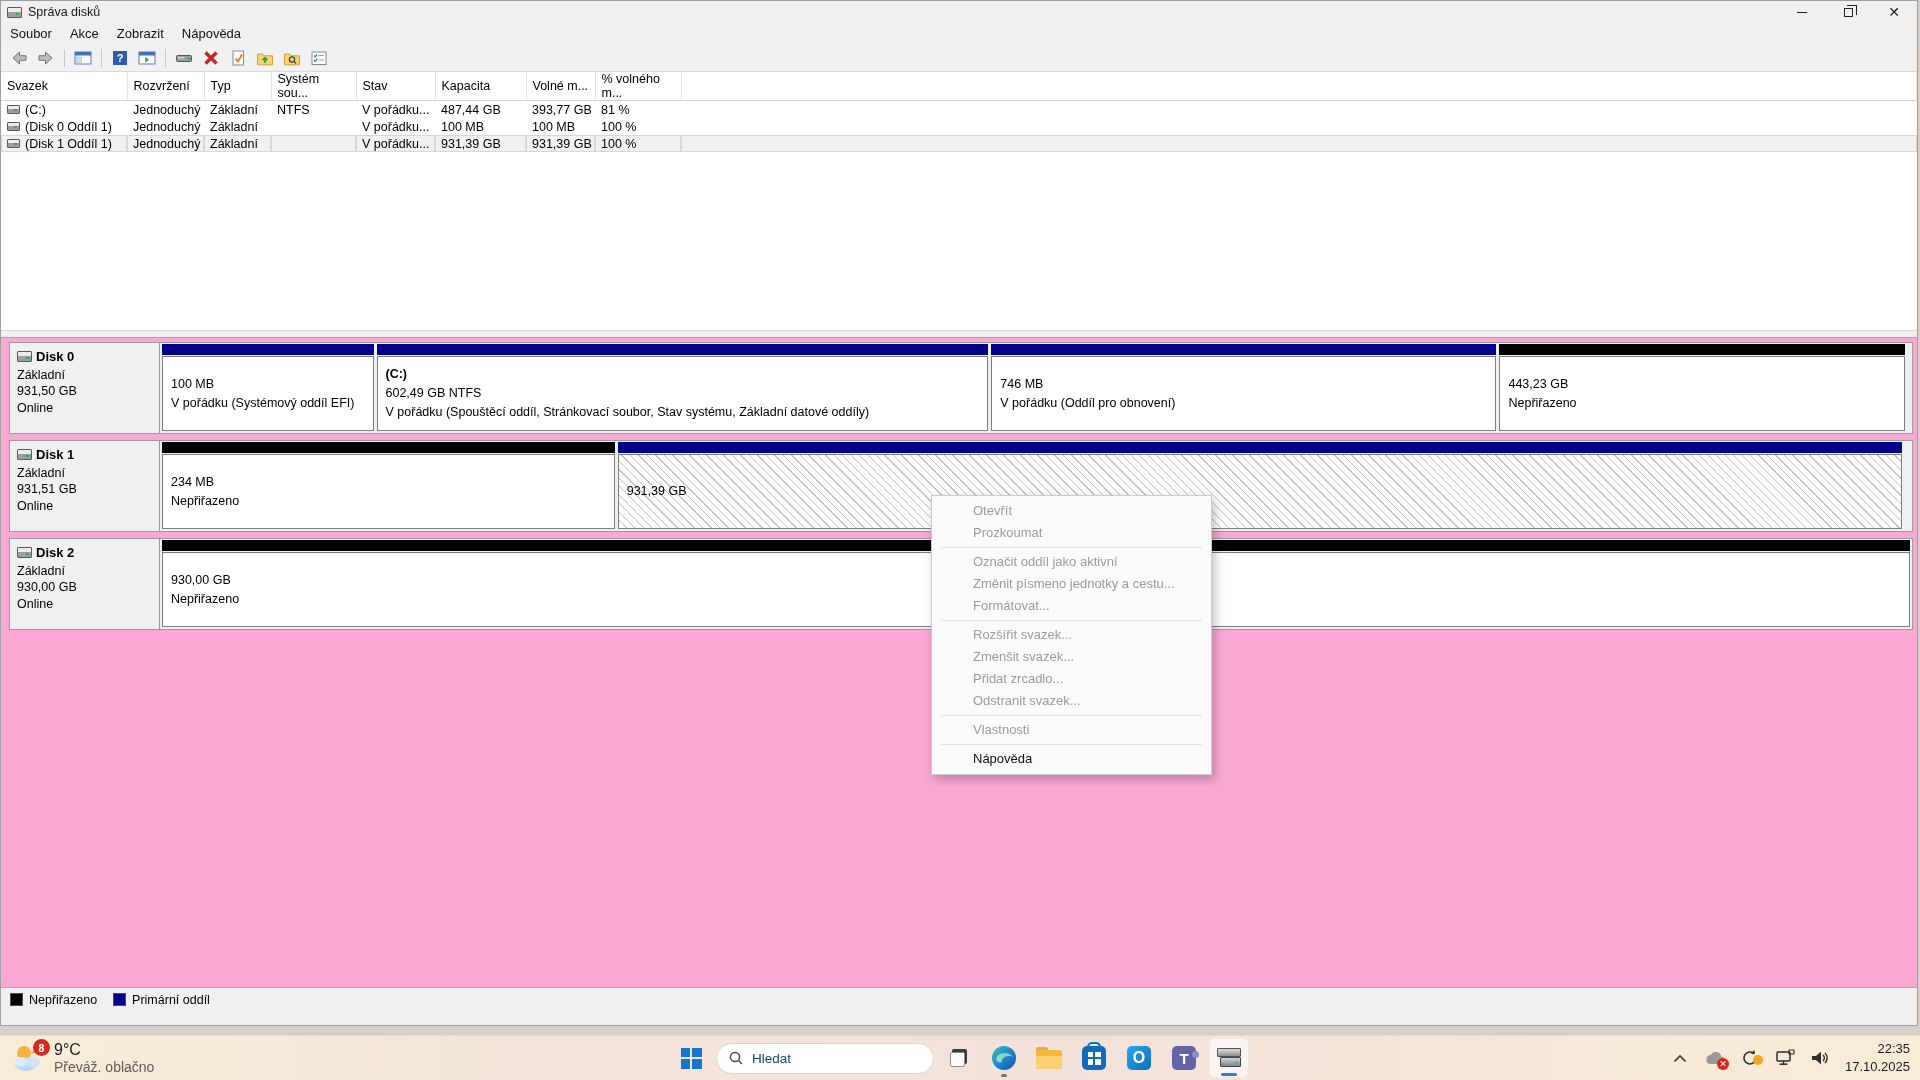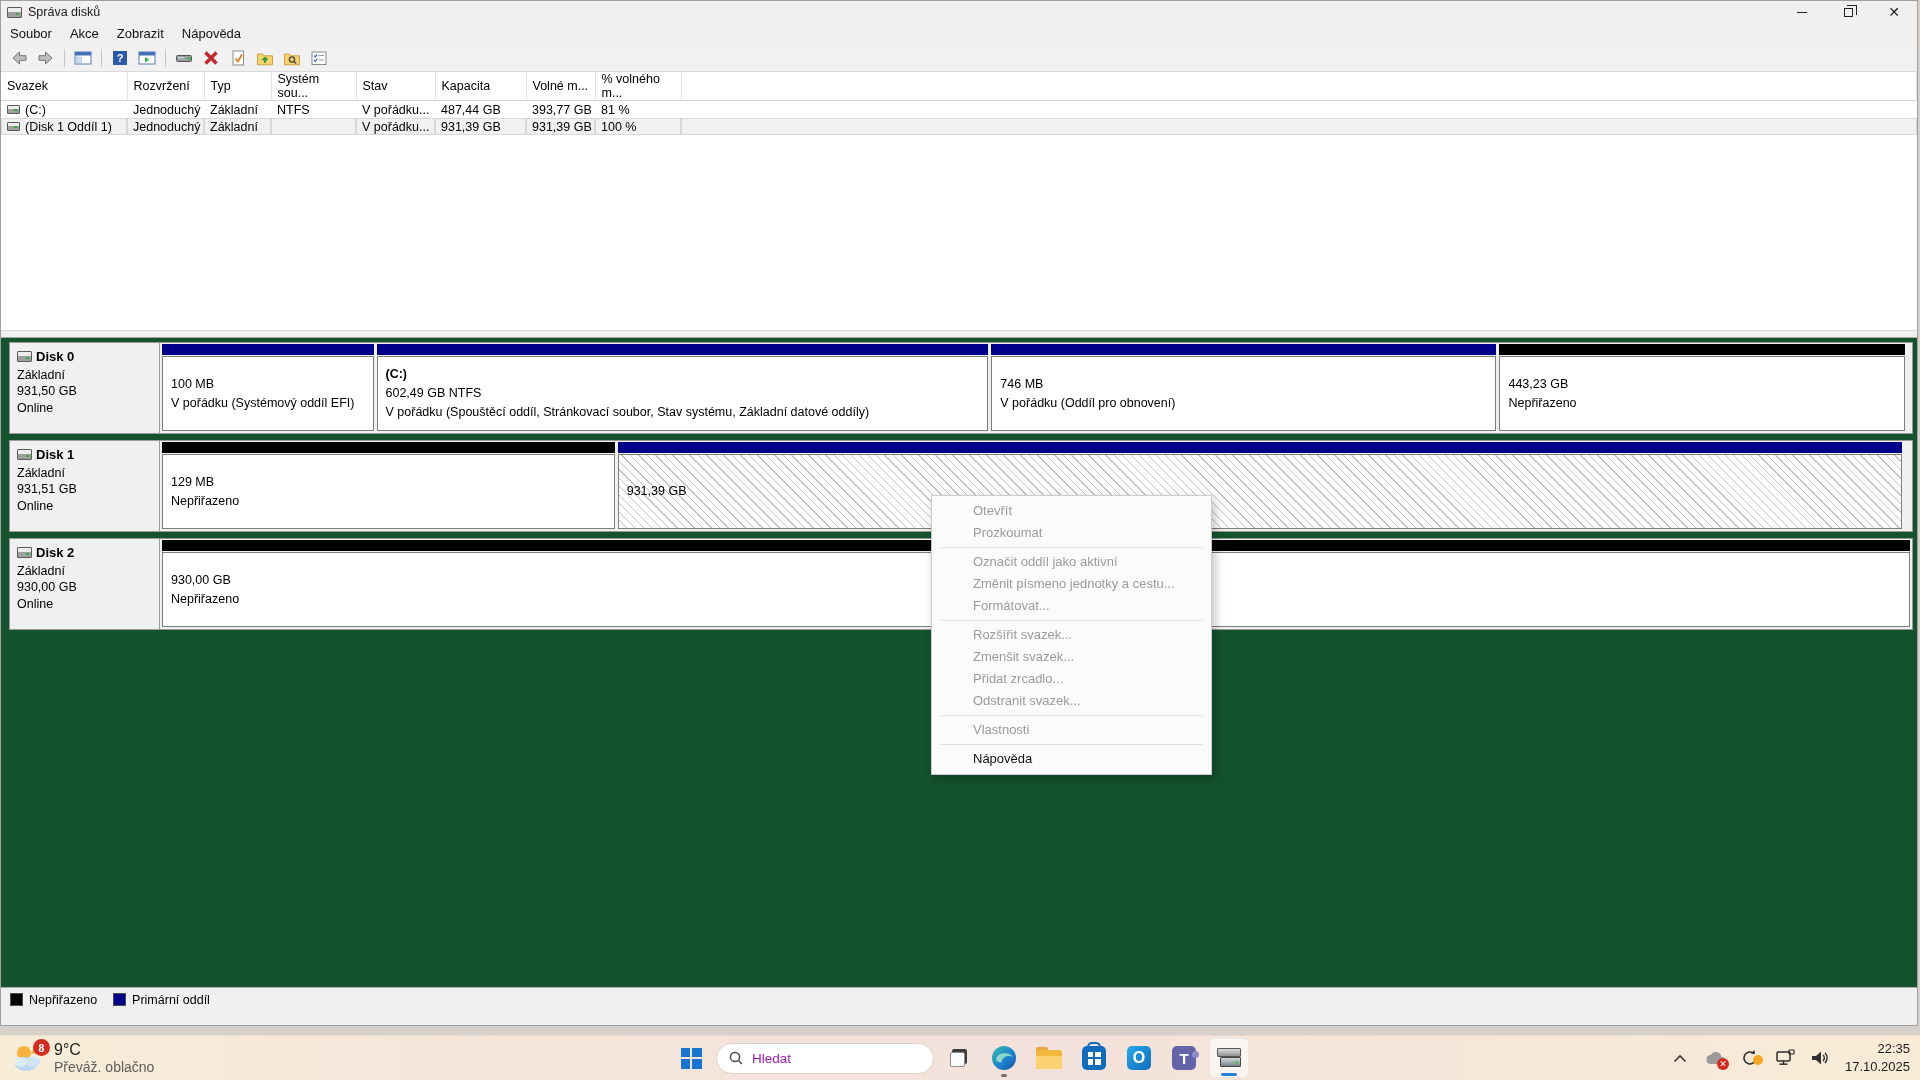--- a/index.html
+++ b/index.html
@@ -36,21 +36,21 @@
   table.vols th { font-weight:normal; text-align:left; height:20px; padding:0 6px;
     border-right:1px solid #e4e4e4; border-bottom:1px solid #d6d6d6; background:#fff; }
   table.vols td { height:17px; padding:0 6px; white-space:nowrap; overflow:hidden; }
   td.volcell { display:flex; align-items:center; gap:5px; }
   td.volcell .drive-glyph { width:13px; height:9px; }
   tr.selected td { background:#f1f1f1; box-shadow:inset 0 0 0 1px #d8d8d8; }
 
   .splitter { height:8px; background:#f0f0f0; border-top:1px solid #d8d8d8; border-bottom:1px solid #a8a8a8; flex:none; }
 
   
-  .graphic-pane { flex:1; background:#14532d; padding:4px 4px 0 8px; overflow:hidden; }
+  .graphic-pane { flex:1; background:#f9a8d4; padding:4px 4px 0 8px; overflow:hidden; }
   .disk-row { display:flex; height:92px; margin-bottom:6px; border:1px solid #9a9a9a; background:#f0f0f0; }
   .disk-label { width:150px; flex:none; border-right:1px solid #9a9a9a; padding:5px 7px; font-size:12.5px; line-height:1.35; color:#000; }
   .disk-label .dname { font-weight:bold; font-size:13px; display:flex; align-items:center; gap:4px; margin-bottom:1px; }
   .parts { flex:1; display:flex; gap:3px; padding:1px 2px 2px 2px; }
   .partition { display:flex; flex-direction:column; min-width:0; }
   .p-stripe { height:11px; flex:none; margin-bottom:1px; }
   .p-box { flex:1; background:#fff; border:1px solid #7d7d7d; padding:2px 8px; font-size:12.5px; line-height:1.5;
     color:#000; overflow:hidden; white-space:nowrap; display:flex; flex-direction:column; justify-content:center; }
   .p-box.hatched { background-color:#fff;
     background-image:repeating-linear-gradient(45deg, rgba(0,0,0,0) 0 5px, #c2c2c2 5px 6px); }
@@ -85,21 +85,21 @@
     display:flex; align-items:center; gap:5px; }
   .tb-app { width:40px; height:40px; border-radius:6px; display:flex; align-items:center; justify-content:center; position:relative; }
   .tb-app.active { background:rgba(255,255,255,.62); border:1px solid rgba(0,0,0,.05); }
   .run-dot { position:absolute; bottom:1px; left:50%; transform:translateX(-50%); width:6px; height:3px; border-radius:2px; background:#73716f; }
   .active-pill { position:absolute; bottom:1px; left:50%; transform:translateX(-50%); width:16px; height:3px; border-radius:2px; background:#2f7fd6; }
 
   .start-logo { width:21px; height:21px; display:grid; grid-template-columns:1fr 1fr; grid-template-rows:1fr 1fr; gap:2px; }
   .start-logo div { background:#1676cf; }
 
   .search-pill { width:218px; height:31px; border-radius:16px; background:#fff; border:1px solid #ddd2c6;
-    display:flex; align-items:center; padding:0 12px; gap:9px; font-size:13.5px; color:#a21caf; }
+    display:flex; align-items:center; padding:0 12px; gap:9px; font-size:13.5px; color:#0c4a6e; }
 
   .tv-back { position:absolute; left:8px; bottom:9px; width:15px; height:15px; background:#3b3b3b; border-radius:2px; }
   .tv-front { position:absolute; right:9px; top:9px; width:15px; height:15px; background:#fcfcfc; border:1px solid #8e8e8e; border-radius:2px; }
 
   .folder-icon { position:relative; width:26px; height:22px; }
   .folder-tab { position:absolute; left:0; top:0; width:12px; height:6px; background:#e9a83c; border-radius:2px 2px 0 0; }
   .folder-body { position:absolute; left:0; top:3px; width:26px; height:19px; background:#f3b73d; border-radius:2px; }
   .folder-front { position:absolute; left:0; top:9px; width:26px; height:13px; background:#fbd273; border-radius:2px 2px 3px 3px; }
 
   .store-icon { width:24px; height:24px; background:#0f6cbd; border-radius:5px; position:relative; display:flex; align-items:center; justify-content:center; }
@@ -259,20 +259,34 @@
             </td>
             <td>Jednoduchý</td>
             <td>Základní</td>
             <td>NTFS</td>
             <td>V pořádku...</td>
             <td>487,44 GB</td>
             <td>393,77 GB</td>
             <td>81 %</td>
             <td></td>
           </tr>
+          <tr>
+            <td class="volcell">
+              <span class="drive-glyph"></span>
+              <span>(Disk 0 Oddíl 1)</span>
+            </td>
+            <td>Jednoduchý</td>
+            <td>Základní</td>
+            <td></td>
+            <td>V pořádku...</td>
+            <td>100 MB</td>
+            <td>100 MB</td>
+            <td>100 %</td>
+            <td></td>
+          </tr>
           <tr class="selected">
             <td class="volcell">
               <span class="drive-glyph"></span>
               <span>(Disk 1 Oddíl 1)</span>
             </td>
             <td>Jednoduchý</td>
             <td>Základní</td>
             <td></td>
             <td>V pořádku...</td>
             <td>931,39 GB</td>
@@ -336,21 +350,21 @@
             <span>Disk 1</span>
           </div>
           <div>Základní</div>
           <div>931,51 GB</div>
           <div>Online</div>
         </div>
         <div class="parts">
           <div class="partition" style="width: 25.9%;">
             <div class="p-stripe" style="background: rgb(0, 0, 0);"></div>
             <div class="p-box">
-              <div>129 MB</div>
+              <div>234 MB</div>
               <div>Nepřiřazeno</div>
             </div>
           </div>
           <div class="partition" style="width: 73.5%;">
             <div class="p-stripe" style="background: rgb(0, 0, 139);"></div>
             <div class="p-box hatched">
               <div>931,39 GB</div>
             </div>
           </div>
         </div>

